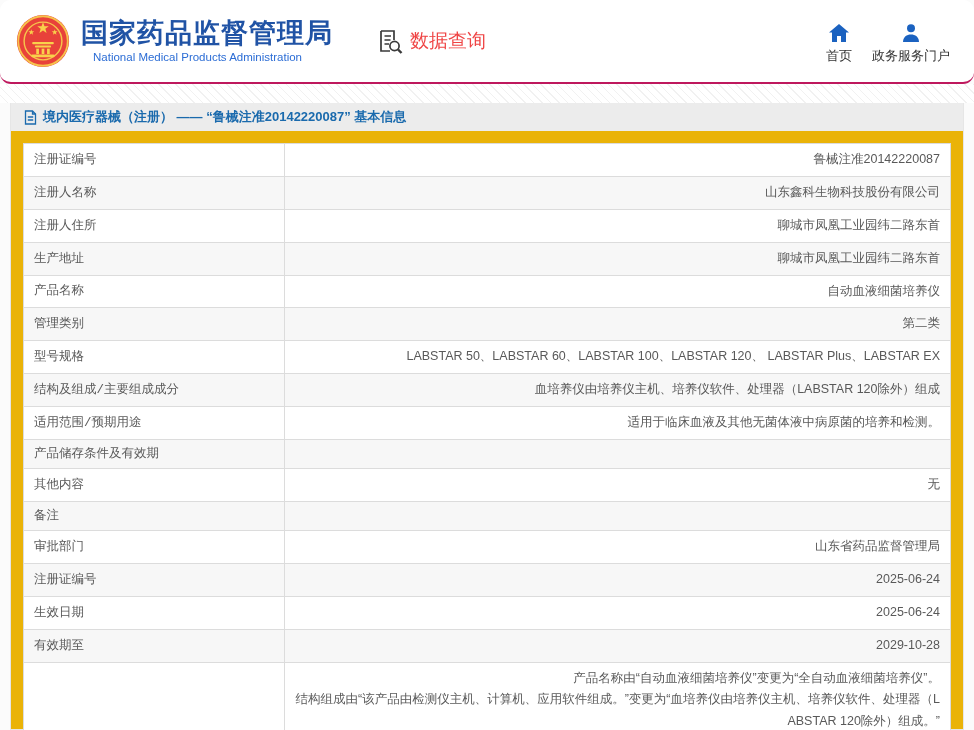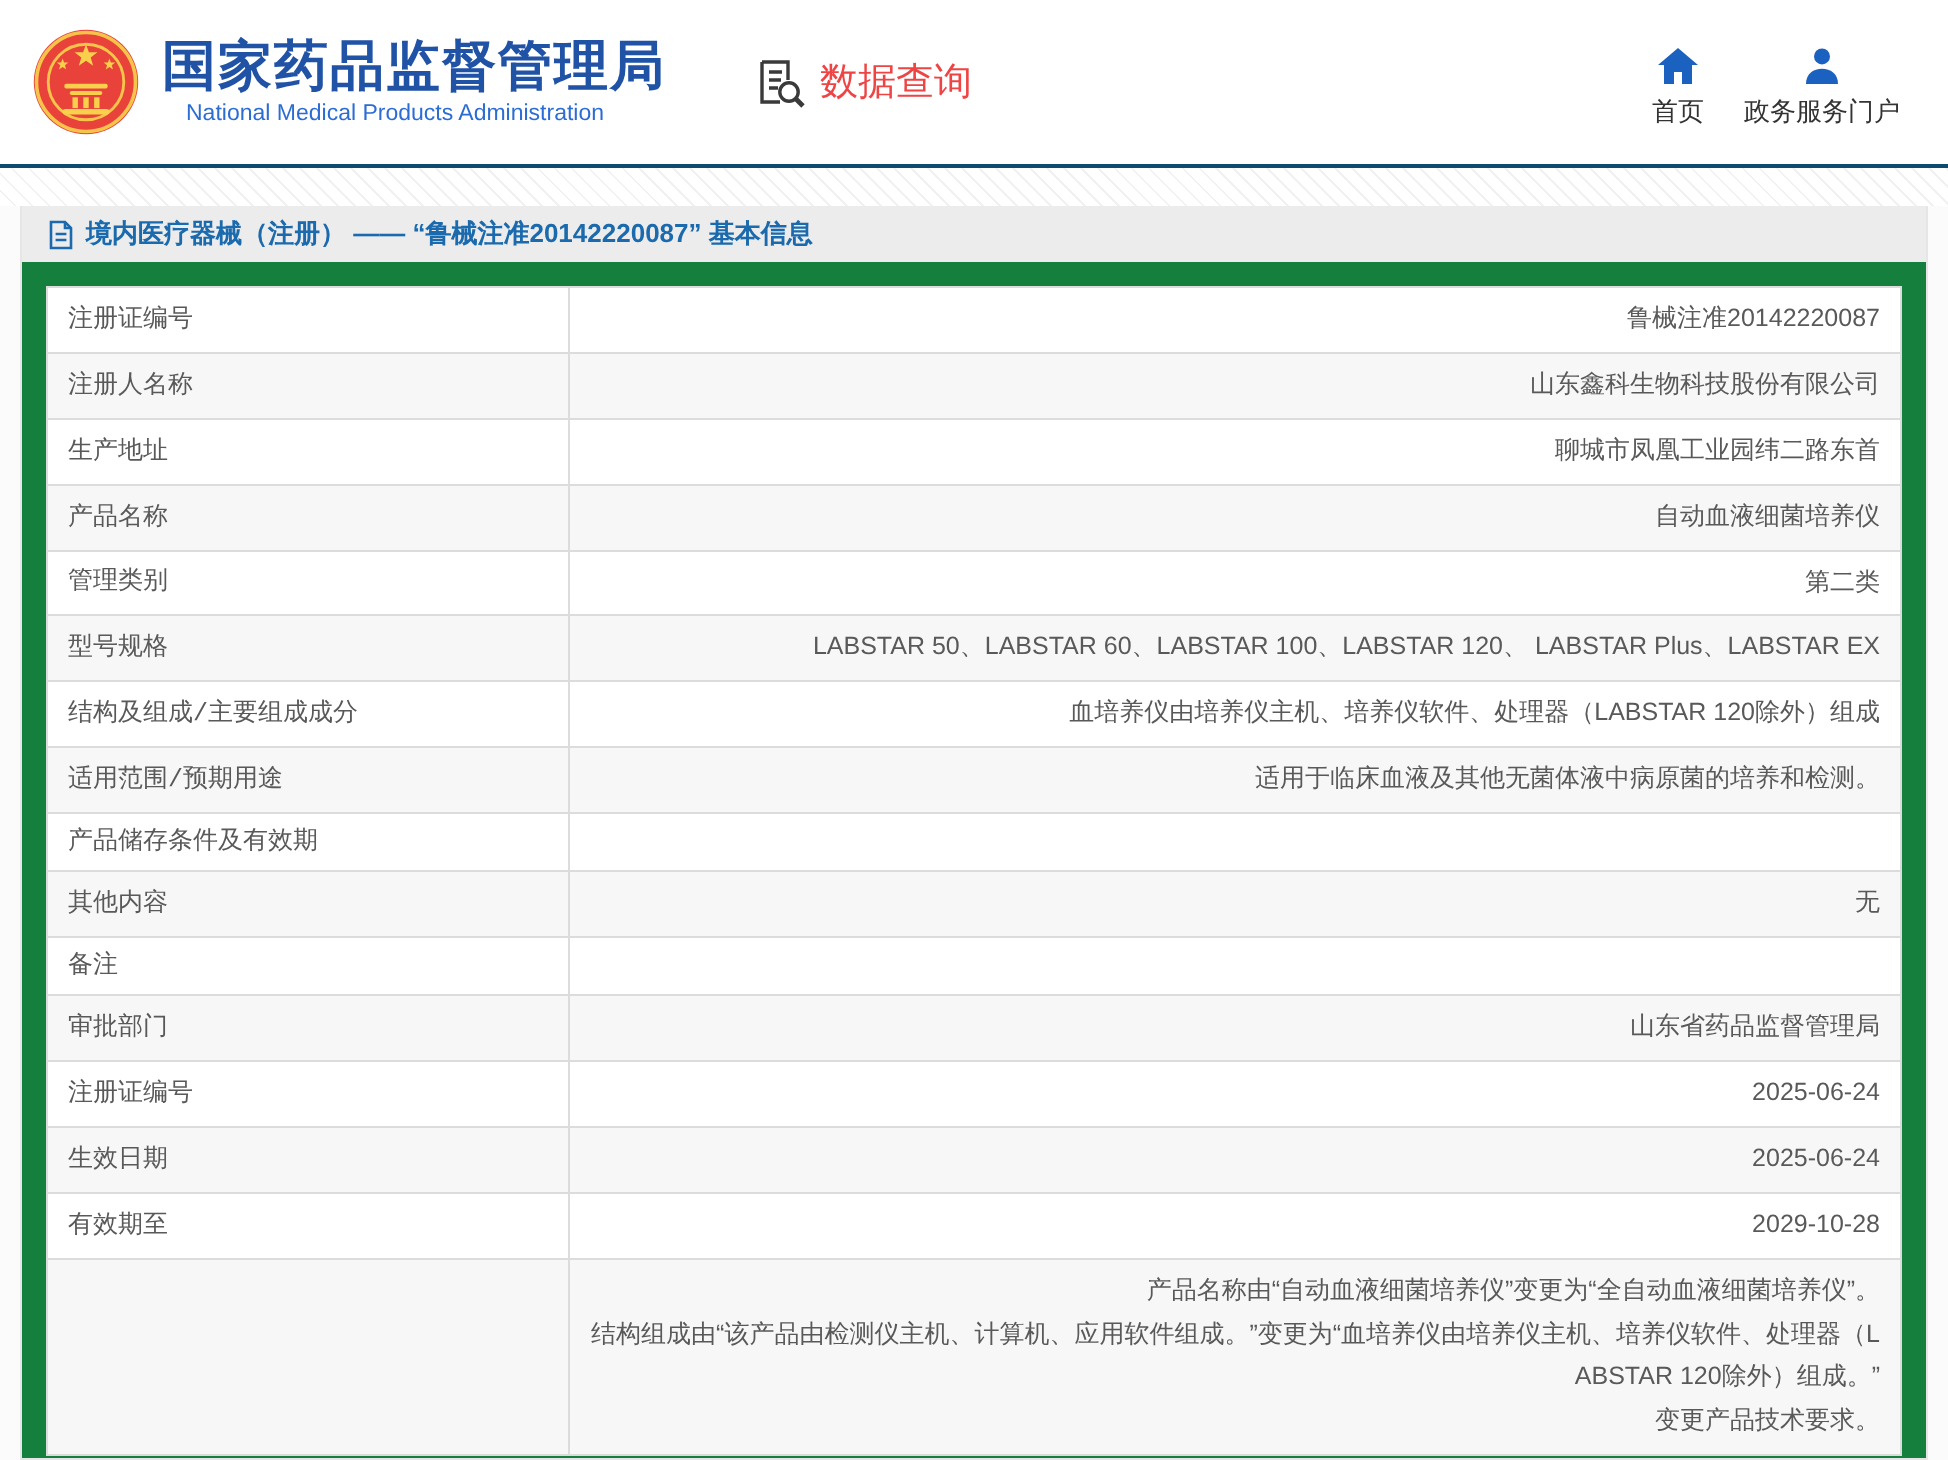--- a/index.html
+++ b/index.html
@@ -3,40 +3,40 @@
 <meta charset="utf-8">
 <style>
   * { margin:0; padding:0; box-sizing:border-box; }
   html,body { width:974px; height:730px; }
   body {
     font-family:"Liberation Sans","DejaVu Sans",sans-serif;
     background:#fbfbfb; overflow:hidden;
   }
   
   .header {
-    height:84px; background:#ffffff; border-bottom:2px solid #0c4a6e;
-    display:flex; align-items:center; position:relative;
+    height:84px; background:#ffffff; border-bottom:2px solid #be185d;
+    display:flex; align-items:center; position:relative;border-radius:11px;
   }
   .emblem { width:54px; height:54px; margin-left:16px; flex:0 0 auto; }
   .brand { margin-left:11px; }
   .brand-cn { font-size:27px; font-weight:bold; color:#2053a5; letter-spacing:1px; line-height:1.1; }
   .brand-en { font-size:11.5px; color:#2c6dd5; margin-top:3px;padding-left:12px; }
   .nav-query { display:flex; align-items:center; margin-left:44px; gap:6px; cursor:pointer; }
   .nav-query-label { font-size:19px; color:#ef4444; }
   .header-right { position:absolute; right:24px; top:24px; display:flex; gap:20px; }
   .hr-item { display:flex; flex-direction:column; align-items:center; gap:5px; cursor:pointer; }
   .hr-label { font-size:13px; color:#333; }
   
   .stripe-band {
     height:19px;
     background:repeating-linear-gradient(45deg,#ffffff 0 5px,#f1f1f1 5px 6px);
   }
   
   .container {
-    margin:0 10px; background:#15803d;
+    margin:0 10px; background:#eab308;
     border:1px solid #e6e6e6; border-top:none;
     height:627px;
   }
   .title-bar {
     background:#ececec; height:28px;
     display:flex; align-items:center; padding-left:13px; gap:6px;
   }
   .title-text { font-size:13px; color:#1a6aad; font-weight:bold; }
   .table-wrap { margin:12px 12px 0 12px; }
   table { width:100%; border-collapse:collapse; table-layout:fixed; }
@@ -122,20 +122,24 @@
   <tr>
     <td class="label"><span class="label-text">注册证编号</span></td>
     <td class="value">鲁械注准20142220087</td>
   </tr>
 
   <tr>
     <td class="label"><span class="label-text">注册人名称</span></td>
     <td class="value">山东鑫科生物科技股份有限公司</td>
   </tr>
 
+  <tr>
+    <td class="label"><span class="label-text">注册人住所</span></td>
+    <td class="value">聊城市凤凰工业园纬二路东首</td>
+  </tr>
 
   <tr>
     <td class="label"><span class="label-text">生产地址</span></td>
     <td class="value">聊城市凤凰工业园纬二路东首</td>
   </tr>
 
   <tr>
     <td class="label"><span class="label-text">产品名称</span></td>
     <td class="value">自动血液细菌培养仪</td>
   </tr>

